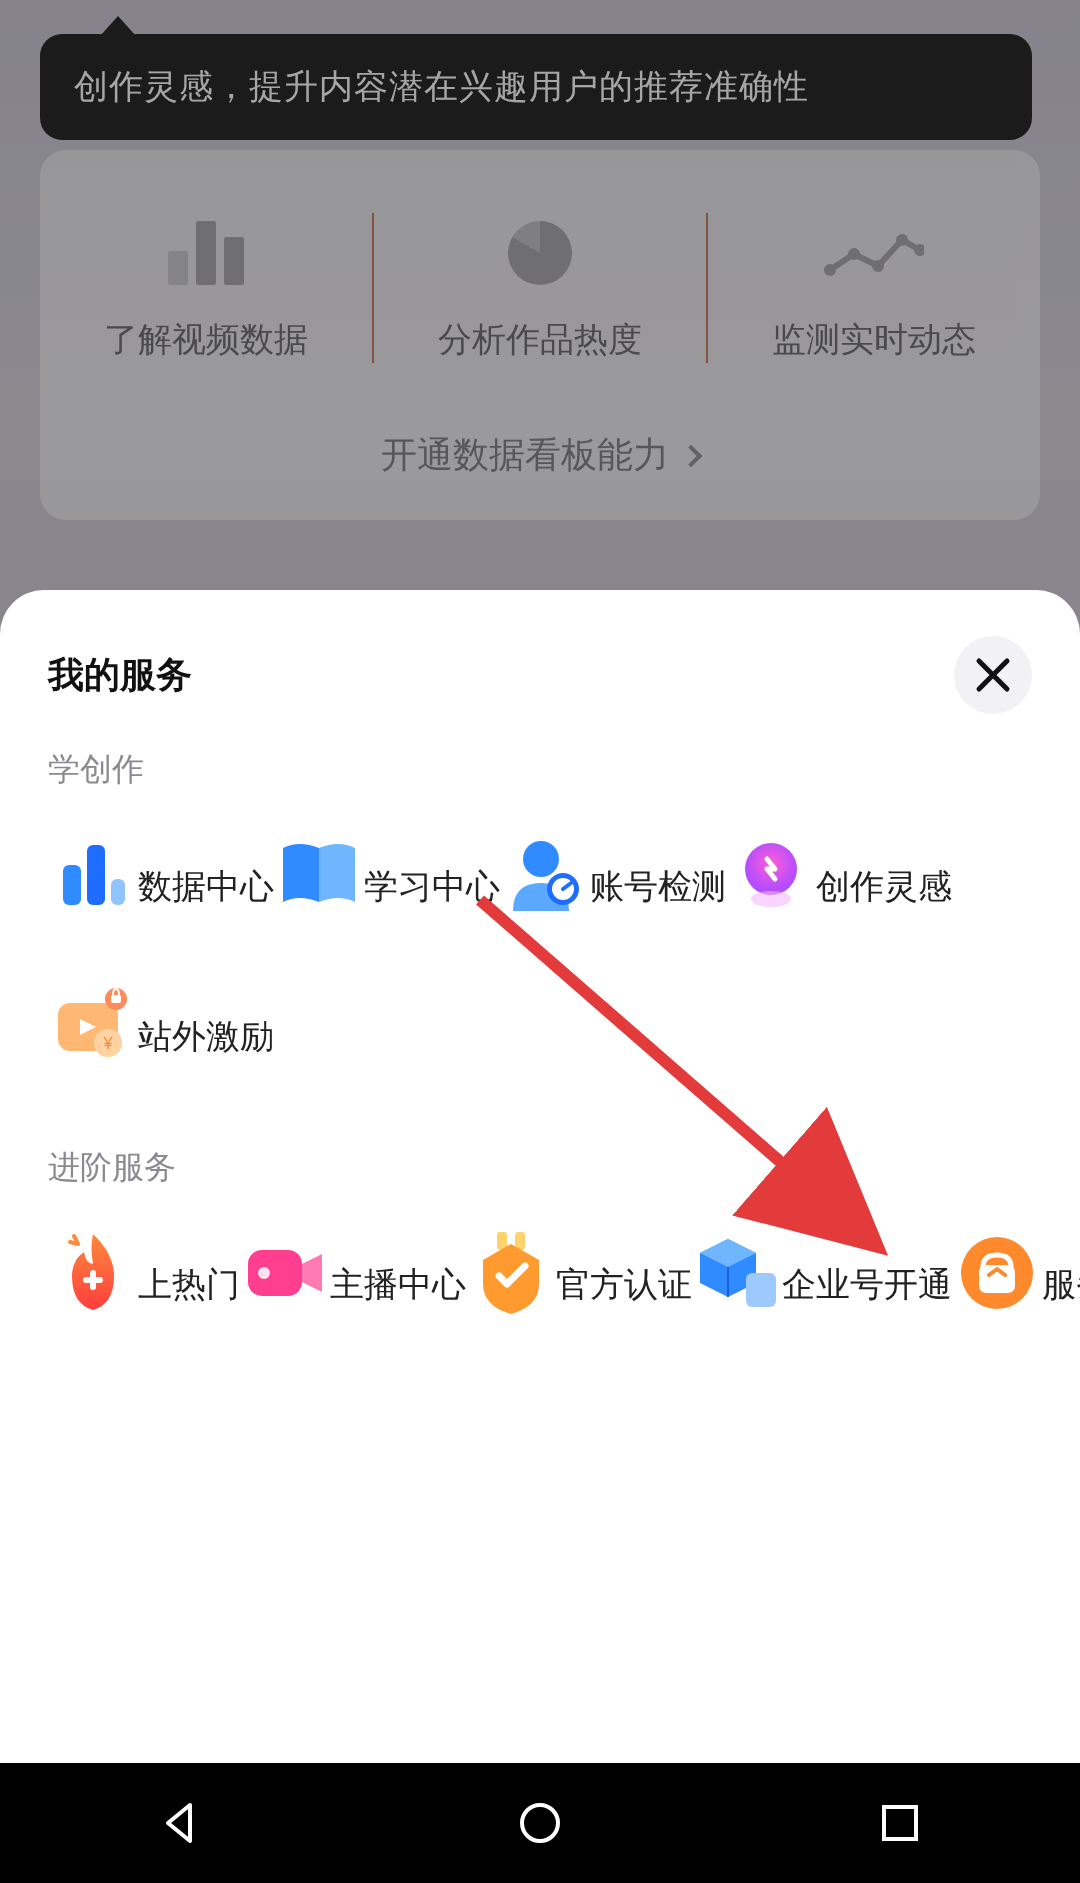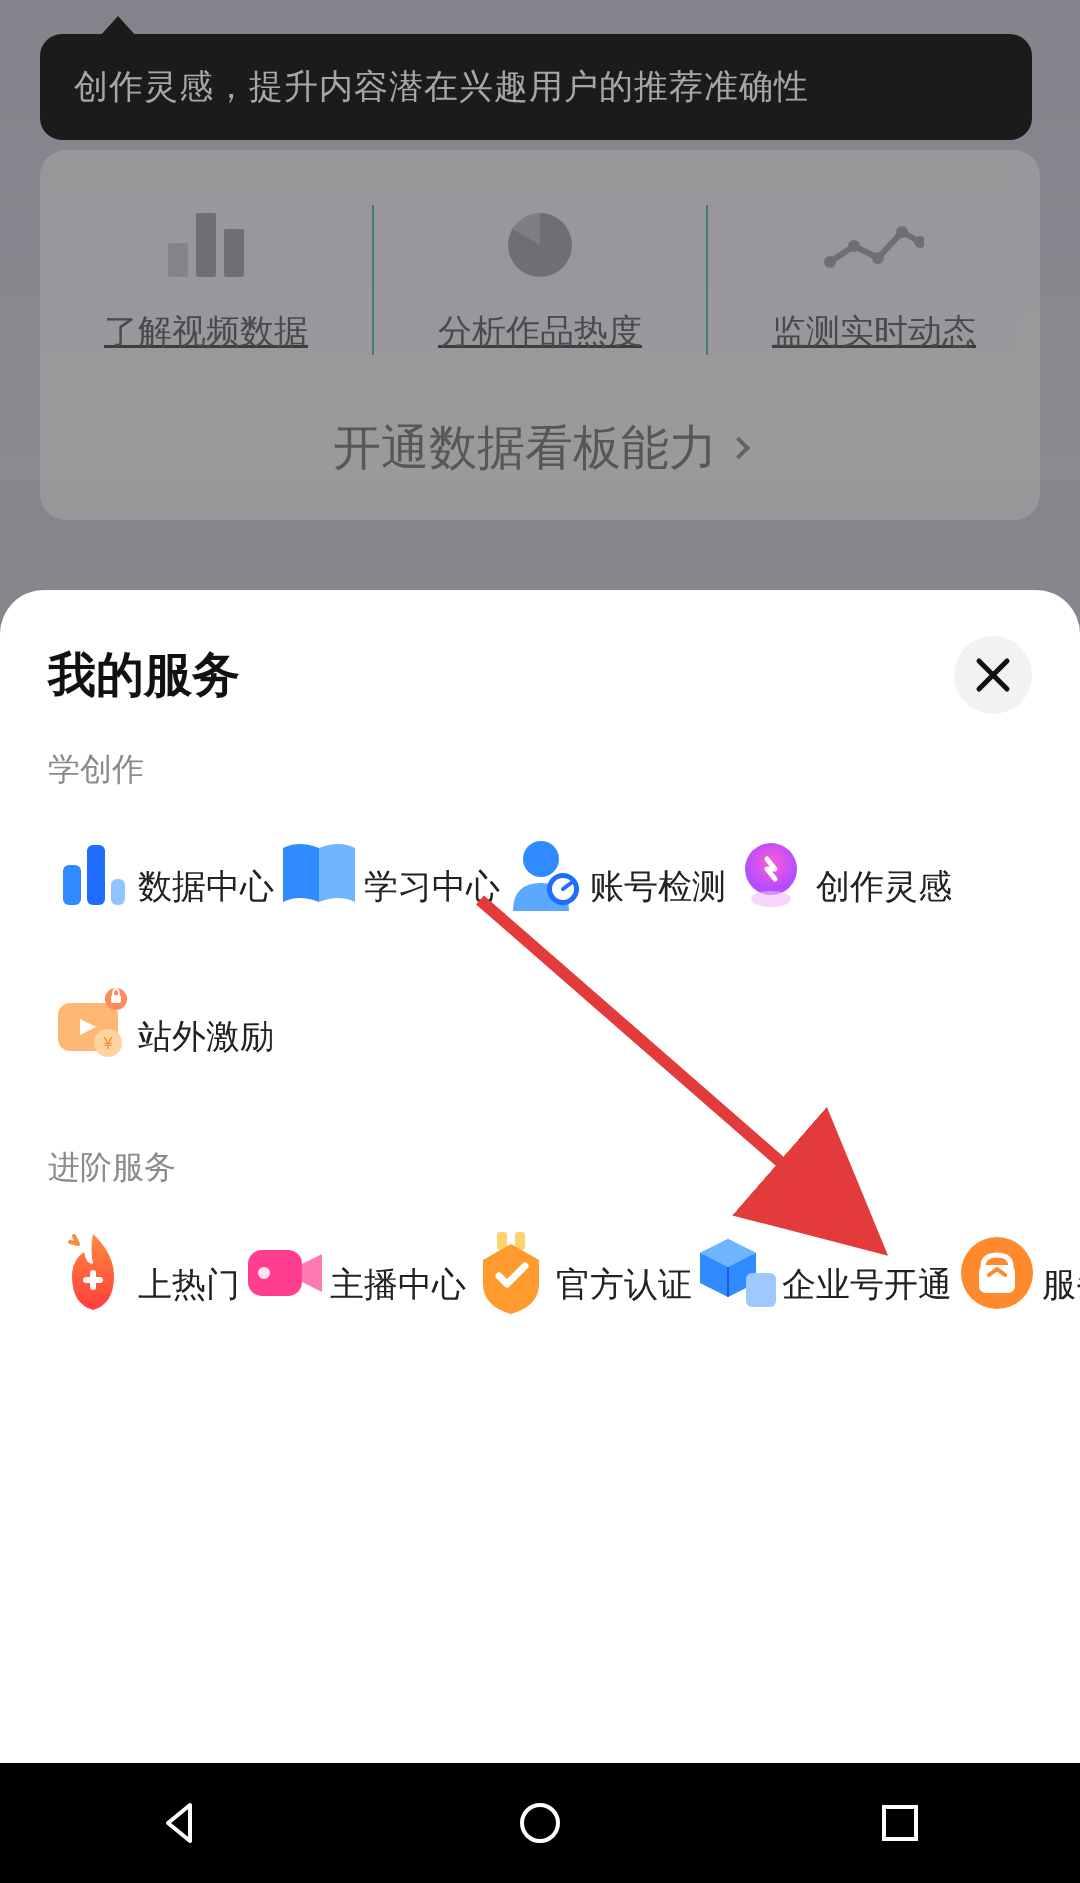--- a/index.html
+++ b/index.html
@@ -28,44 +28,43 @@
   }
 
   .card {
     position: absolute; top: 150px; left: 40px; right: 40px; height: 370px;
     background: #ffffff; border-radius: 26px; opacity: 0.55;
     display:flex; flex-direction:column;
   }
   .card-row {
     display:flex; flex:1; align-items:center; justify-content:center;
     padding-top:24px;
-    text-decoration:underline;
   }
   .card-item { flex:1; text-align:center; position:relative; }
-  .card-item + .card-item { border-left: 2px solid #14b8a6; }
+  .card-item + .card-item { border-left: 2px solid #c2410c; }
   .card-item .icon-slot { height:80px; display:flex; align-items:center; justify-content:center; margin-bottom:24px;}
   .card-item .lbl { font-size:34px; color:#222; font-weight:500;}
   .card-cta {
-    text-align:left; font-size:48px; color:#444; font-weight:500;
+    text-align:left; font-size:36px; color:#444; font-weight:500;
     padding:30px 0 40px; display:flex; align-items:center; justify-content:center; gap:14px;
   }
 
   
   .dim {
     position:absolute; inset:0; background: rgba(0,0,0,0.35);
   }
 
   
   .sheet {
     position:absolute; left:0; right:0; top:590px; bottom:120px;
     background:#fff; border-top-left-radius:44px; border-top-right-radius:44px;
     padding: 46px 48px 20px;
   }
   .sheet-header { display:flex; align-items:center; justify-content:space-between; margin-bottom:30px;}
-  .sheet-title { font-size:48px; font-weight:700; color:#111;}
+  .sheet-title { font-size:36px; font-weight:700; color:#111;}
   .close-btn {
     width:78px; height:78px; border-radius:50%; background:#f2f2f4;
     display:flex; align-items:center; justify-content:center; font-size:46px; color:#222;
     cursor:pointer;
   }
 
   .section-label { font-size:32px; color:#8a8a90; margin-top:34px; margin-bottom:20px;}
   .grid {
     display:grid; grid-template-columns: repeat(5, 1fr);
     row-gap: 10px;

